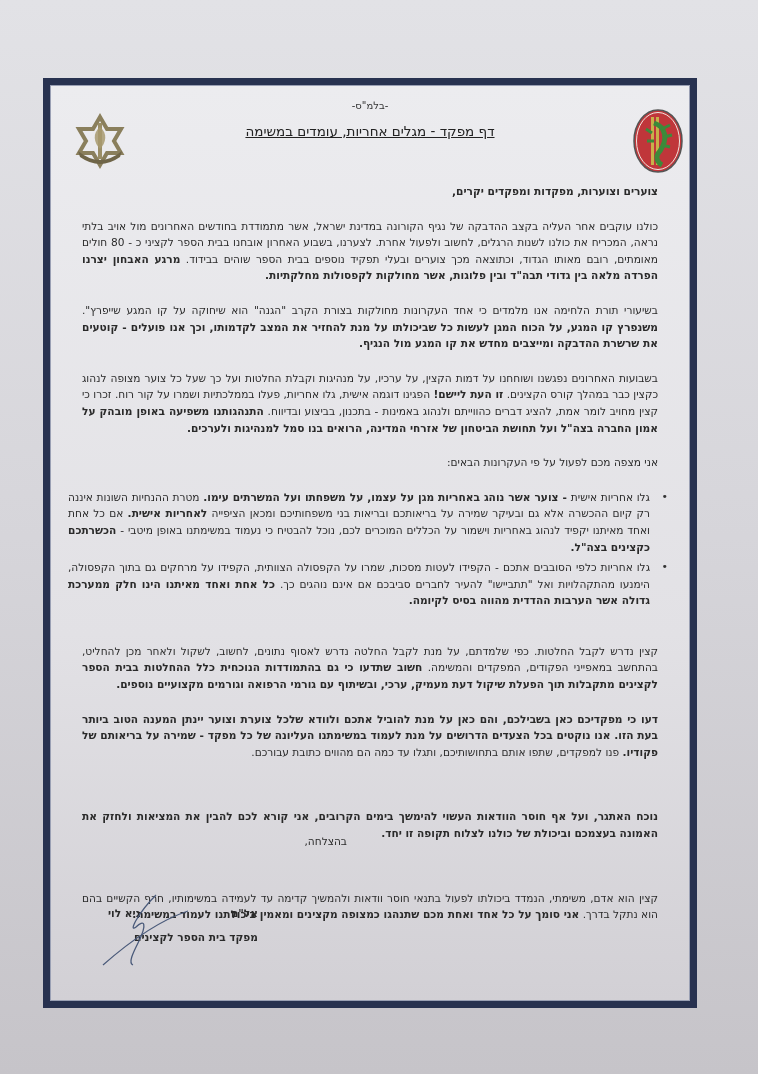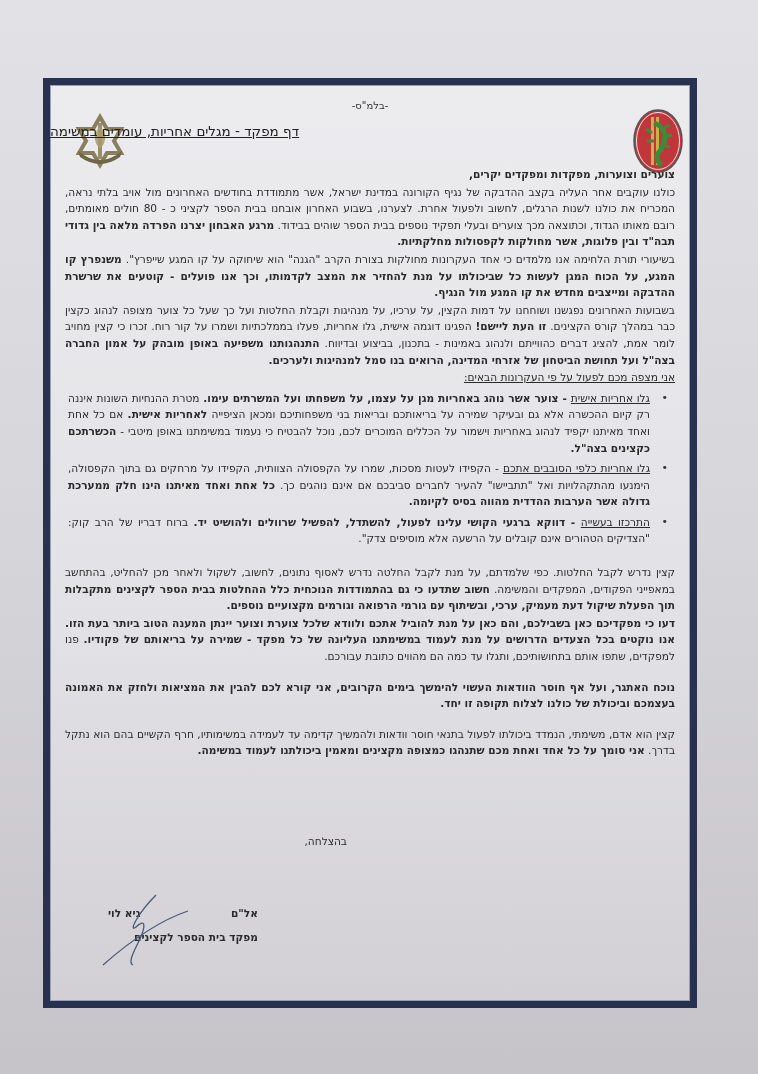--- a/index.html
+++ b/index.html
@@ -17,34 +17,34 @@
   }
   .inner-line {
     position:absolute; left:0; top:0; right:0; bottom:0;
     border:1px solid #9aa0b4;
   }
   .classification {
     position:absolute; top:15px; left:0; right:0; text-align:center;
     font-size:10px; color:#333; direction:rtl;
   }
   .title {
-    position:absolute; top:38px; left:0; right:0; text-align:left;
+    position:absolute; top:38px; left:0; right:0; text-align:center;
     font-size:13.5px; color:#222; text-decoration:underline; direction:rtl;
   }
   .logo-left { position:absolute; left:22px; top:28px; width:56px; height:56px; }
   .logo-right { position:absolute; left:582px; top:22px; width:52px; height:68px; }
   .body-text {
     position:absolute; left:14px; right:14px; top:80px;
     direction:rtl; text-align:justify;
     font-size:10.6px; line-height:16.6px; color:#2a2a2a;
   }
-  .body-text p { margin:1px; }
+  .body-text p { margin:18px; }
   .gap { height:12px; }
   .b { font-weight:bold; }
-  .u { text-decoration:underline; }
+  .u { }
   ul { margin:0; padding:0 22px 0 0; list-style:none; }
   li { position:relative; margin:4px; }
   li::before {
     content:"•"; position:absolute; right:-18px; top:0; font-size:11px; color:#333;
   }
   .closing { position:absolute; top:750px; right:343px; direction:rtl; font-size:10.6px; color:#2a2a2a; }
   .sig-block { position:absolute; top:816px; left:58px; width:150px; direction:rtl; font-size:10.6px; color:#2a2a2a; font-weight:bold; line-height:24px; }
   .sig-row { display:flex; justify-content:space-between; }
   .signature { position:absolute; left:48px; top:808px; width:95px; height:75px; }
 </style>
@@ -75,21 +75,20 @@
 
   <div class="body-text">
     <p class="b">צוערים וצוערות, מפקדות ומפקדים יקרים,</p>
     <p><span>כולנו עוקבים אחר העליה בקצב ההדבקה של נגיף הקורונה במדינת ישראל, אשר מתמודדת בחודשים האחרונים מול אויב בלתי נראה, המכריח את כולנו לשנות הרגלים, לחשוב ולפעול אחרת. לצערנו, בשבוע האחרון אובחנו בבית הספר לקציני כ - 80 חולים מאומתים, רובם מאותו הגדוד, וכתוצאה מכך צוערים ובעלי תפקיד נוספים בבית הספר שוהים בבידוד. </span><span class="b">מרגע האבחון יצרנו הפרדה מלאה בין גדודי תבה"ד ובין פלוגות, אשר מחולקות לקפסולות מחלקתיות.</span></p>
     <p><span>בשיעורי תורת הלחימה אנו מלמדים כי אחד העקרונות מחולקות בצורת הקרב "הגנה" הוא שיחוקה על קו המגע שייפרץ". </span><span class="b">משנפרץ קו המגע, על הכוח המגן לעשות כל שביכולתו על מנת להחזיר את המצב לקדמותו, וכך אנו פועלים - קוטעים את שרשרת ההדבקה ומייצבים מחדש את קו המגע מול הנגיף.</span></p>
     <p><span>בשבועות האחרונים נפגשנו ושוחחנו על דמות הקצין, על ערכיו, על מנהיגות וקבלת החלטות ועל כך שעל כל צוער מצופה לנהוג כקצין כבר במהלך קורס הקצינים. </span><span class="b">זו העת ליישם!</span><span> הפגינו דוגמה אישית, גלו אחריות, פעלו בממלכתיות ושמרו על קור רוח. זכרו כי קצין מחויב לומר אמת, להציג דברים כהווייתם ולנהוג באמינות - בתכנון, בביצוע ובדיווח. </span><span class="b">התנהגותנו משפיעה באופן מובהק על אמון החברה בצה"ל ועל תחושת הביטחון של אזרחי המדינה, הרואים בנו סמל למנהיגות ולערכים.</span></p>
     <p class="u">אני מצפה מכם לפעול על פי העקרונות הבאים:</p>
     <ul>
       <li><span class="u">גלו אחריות אישית</span><span class="b"> - צוער אשר נוהג באחריות מגן על עצמו, על משפחתו ועל המשרתים עימו.</span><span> מטרת ההנחיות השונות איננה רק קיום ההכשרה אלא גם ובעיקר שמירה על בריאותכם ובריאות בני משפחותיכם ומכאן הציפייה </span><span class="b">לאחריות אישית.</span><span> אם כל אחת ואחד מאיתנו יקפיד לנהוג באחריות וישמור על הכללים המוכרים לכם, נוכל להבטיח כי נעמוד במשימתנו באופן מיטבי - </span><span class="b">הכשרתכם כקצינים בצה"ל.</span></li>
       <li><span class="u">גלו אחריות כלפי הסובבים אתכם</span><span> - הקפידו לעטות מסכות, שמרו על הקפסולה הצוותית, הקפידו על מרחקים גם בתוך הקפסולה, הימנעו מהתקהלויות ואל "תתביישו" להעיר לחברים סביבכם אם אינם נוהגים כך. </span><span class="b">כל אחת ואחד מאיתנו הינו חלק ממערכת גדולה אשר הערבות ההדדית מהווה בסיס לקיומה.</span></li>
-      <li><span class="u">התרכזו בעשייה</span><span class="b"> - דווקא ברגעי הקושי עלינו לפעול, להשתדל, להפשיל שרוולים ולהושיט יד.</span><span> ברוח דבריו של הרב קוק: "הצדיקים הטהורים אינם קובלים על הרשעה אלא מוסיפים צדק".</span></li>
     </ul>
     <div class="gap"></div>
     <p><span>קצין נדרש לקבל החלטות. כפי שלמדתם, על מנת לקבל החלטה נדרש לאסוף נתונים, לחשוב, לשקול ולאחר מכן להחליט, בהתחשב במאפייני הפקודים, המפקדים והמשימה. </span><span class="b">חשוב שתדעו כי גם בהתמודדות הנוכחית כלל ההחלטות בבית הספר לקצינים מתקבלות תוך הפעלת שיקול דעת מעמיק, ערכי, ובשיתוף עם גורמי הרפואה וגורמים מקצועיים נוספים.</span></p>
     <p><span class="b">דעו כי מפקדיכם כאן בשבילכם, והם כאן על מנת להוביל אתכם ולוודא שלכל צוערת וצוער יינתן המענה הטוב ביותר בעת הזו. אנו נוקטים בכל הצעדים הדרושים על מנת לעמוד במשימתנו העליונה של כל מפקד - שמירה על בריאותם של פקודיו.</span><span> פנו למפקדים, שתפו אותם בתחושותיכם, ותגלו עד כמה הם מהווים כתובת עבורכם.</span></p>
     <div class="gap"></div>
     <p class="b">נוכח האתגר, ועל אף חוסר הוודאות העשוי להימשך בימים הקרובים, אני קורא לכם להבין את המציאות ולחזק את האמונה בעצמכם וביכולת של כולנו לצלוח תקופה זו יחד.</p>
     <div class="gap"></div>
     <p><span>קצין הוא אדם, משימתי, הנמדד ביכולתו לפעול בתנאי חוסר וודאות ולהמשיך קדימה עד לעמידה במשימותיו, חרף הקשיים בהם הוא נתקל בדרך. </span><span class="b">אני סומך על כל אחד ואחת מכם שתנהגו כמצופה מקצינים ומאמין ביכולתנו לעמוד במשימה.</span></p>
   </div>
 

